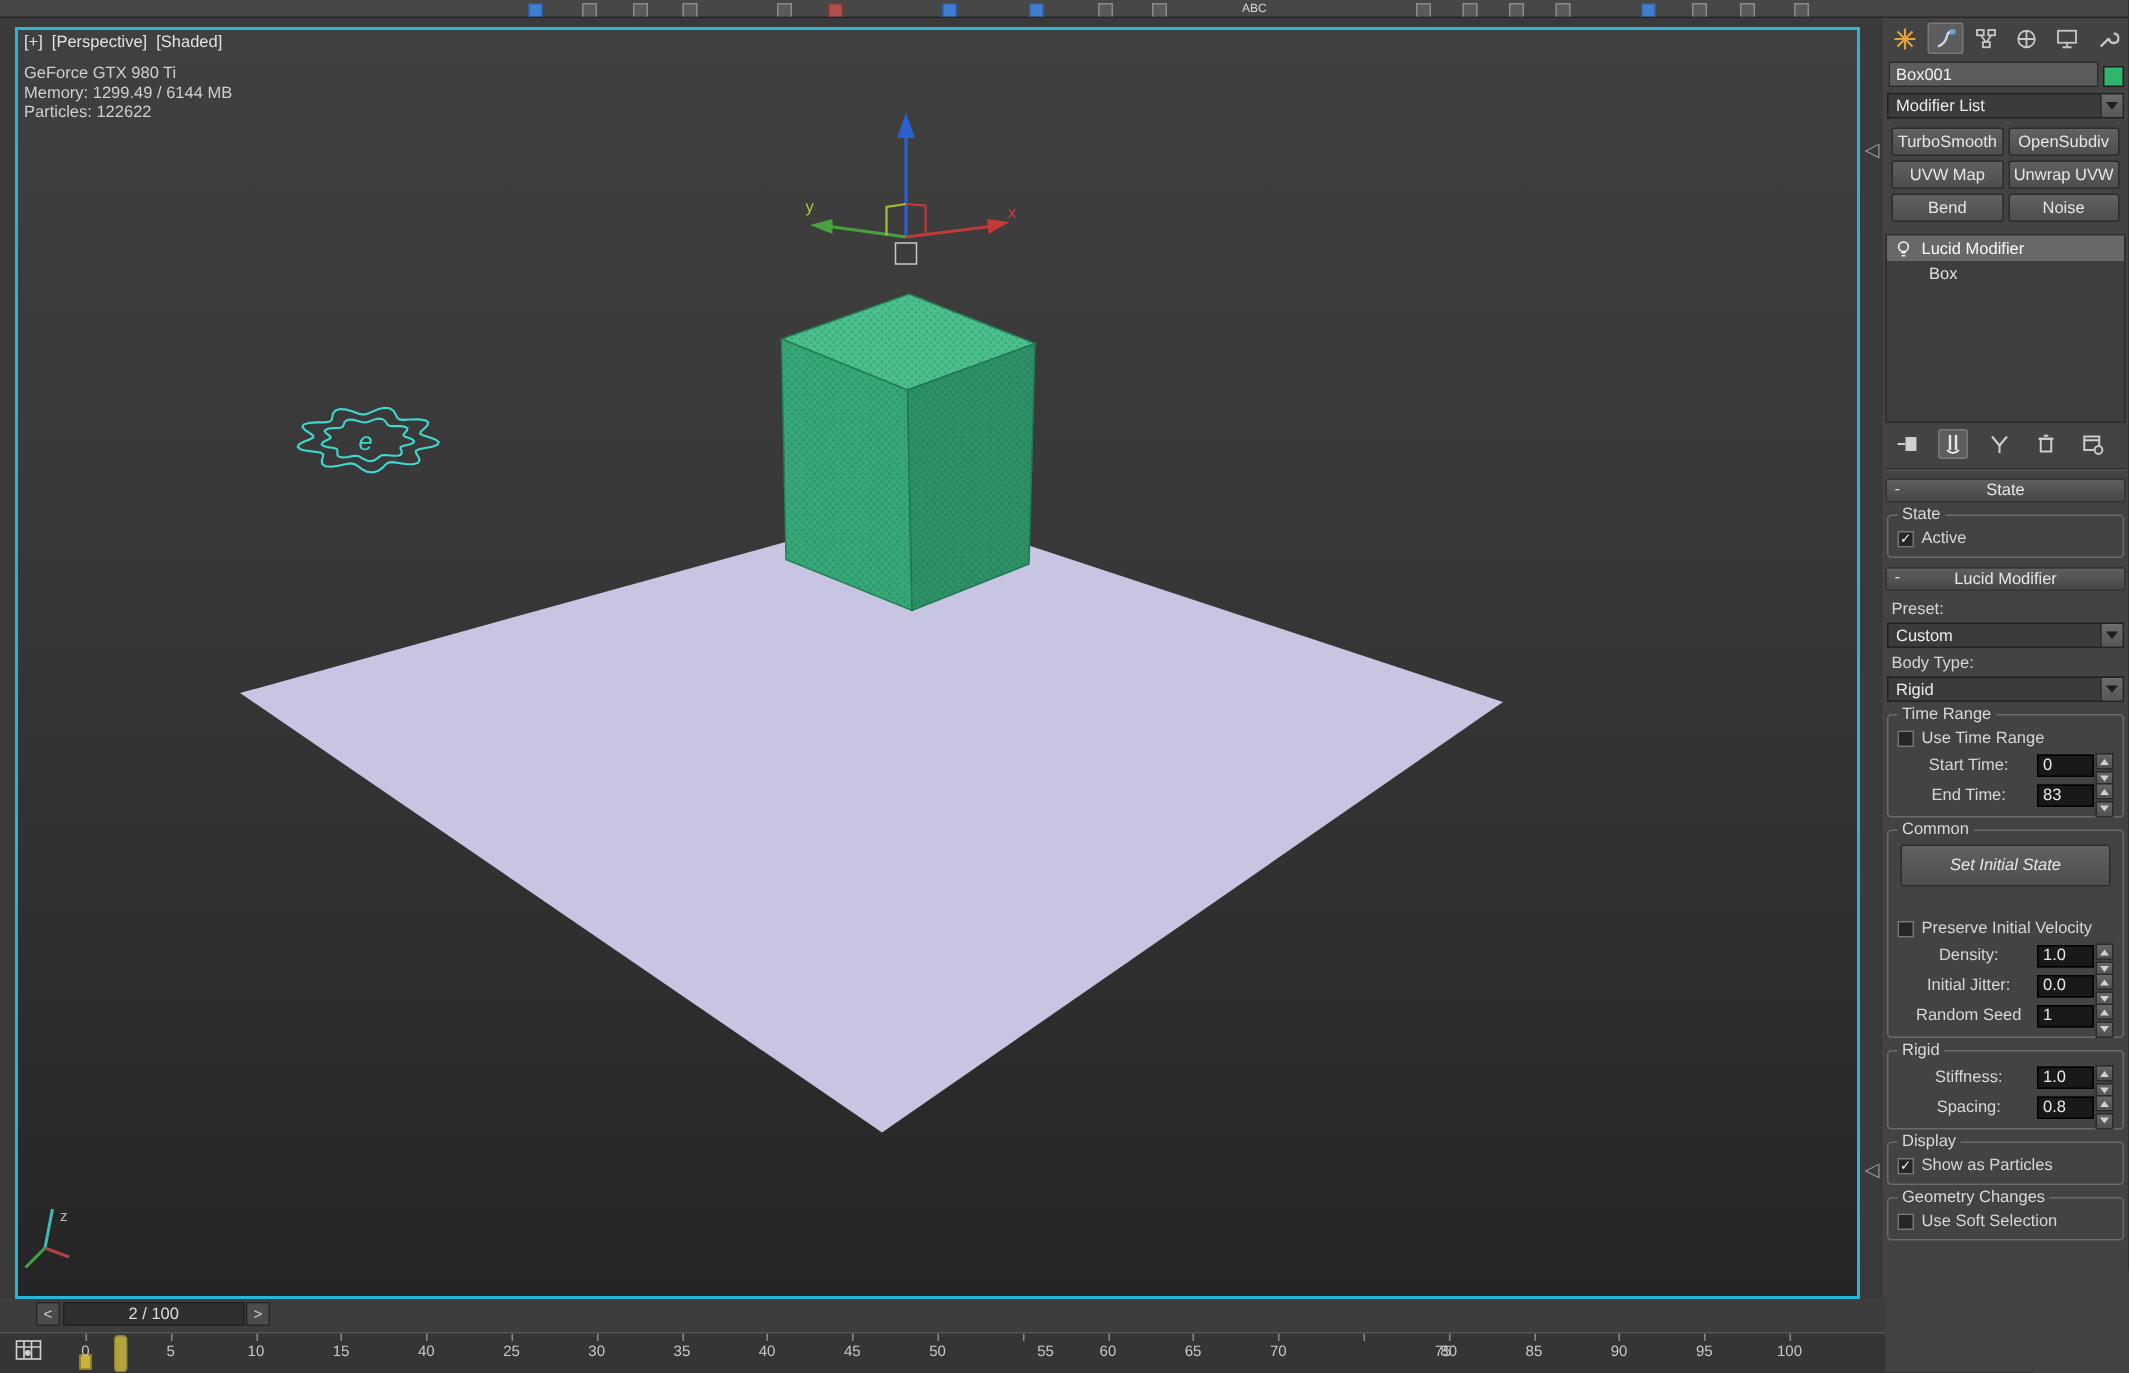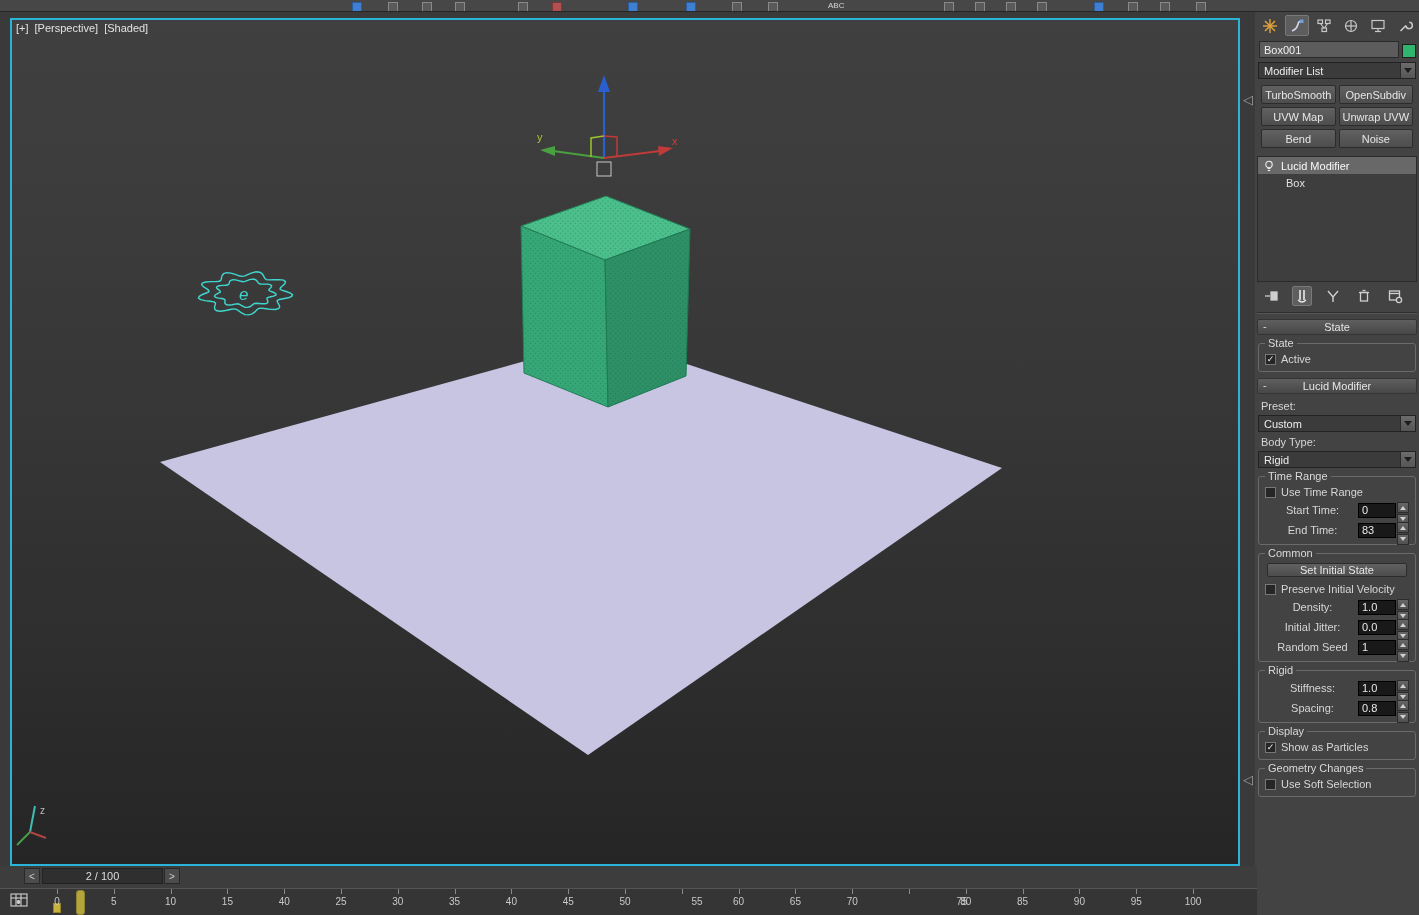--- a/index.html
+++ b/index.html
@@ -72,23 +72,23 @@
   .check-label { color:#d6d6d6; }
   .spin-row { display:flex; align-items:center; padding:2px 4px 2px 6px; }
   .spin-row .spin-label { flex:1; color:#d6d6d6; white-space:nowrap;text-align:center; }
   .spin-field { width:38px; height:15px; background:#191919; border:1px solid #000;
     color:#e8e8e8; font-size:11px; padding:0 3px; font-family:"Liberation Sans",sans-serif; }
   .spinner { width:12px; height:16px; margin-left:1px; display:flex; flex-direction:column; gap:1px; }
   .spinner .up,.spinner .dn { flex:1; background:linear-gradient(#666,#505050); border:1px solid #2c2c2c;
     display:flex; align-items:center; justify-content:center; }
   .spinner .up::after { content:""; border:3px solid transparent; border-bottom:4px solid #d0d0d0; margin-bottom:2px;}
   .spinner .dn::after { content:""; border:3px solid transparent; border-top:4px solid #d0d0d0; margin-top:2px;}
-  .wide-btn { height:14px; margin:2px 6px 4px 6px; background:linear-gradient(#616161,#4d4d4d);
+  .wide-btn { height:28px; margin:2px 6px 20px 6px; background:linear-gradient(#616161,#4d4d4d);
     border:1px solid #2c2c2c; border-radius:2px; color:#e6e6e6; font-size:11px;
-    display:flex; align-items:center; justify-content:center; }
+    display:flex; align-items:center; justify-content:center;font-style:italic; }
   .sub-label { padding:2px 4px 1px 6px; color:#d6d6d6; }
   
   .bottom-strip { position:absolute; left:0; top:866px; width:1257px; height:22px; background:#3d3d3d; }
   .fr-btn { position:absolute; top:2px; width:16px; height:16px; background:#4c4c4c; border:1px solid #282828;
     color:#cccccc; font-size:10px; display:flex; align-items:center; justify-content:center; }
   .fr-field { position:absolute; left:42px; top:2px; width:121px; height:16px; background:#2f2f2f;
     border:1px solid #222; color:#dcdcdc; font-size:11px; display:flex; align-items:center; justify-content:center; }
   .ruler { position:absolute; left:0; top:888px; width:1257px; height:27px; background:#353535;
     border-top:1px solid #555; overflow:hidden; }
   .tick-line { position:absolute; top:0; width:1px; height:5px; background:#8a8a8a; }
@@ -171,20 +171,25 @@
         <line x1="18" y1="812" x2="5" y2="825" stroke="#44a04a" stroke-width="2"></line>
         <line x1="18" y1="812" x2="34" y2="818" stroke="#b04444" stroke-width="2"></line>
         <text x="28" y="794" font-size="10" fill="#bbbbbb">z</text>
       </g>
     </svg>
 
     <div class="vp-header">
       <span>[+]</span>
       <span>[Perspective]</span>
       <span>[Shaded]</span>
+    </div>
+    <div class="vp-stats">
+      <div>GeForce GTX 980 Ti</div>
+      <div>Memory: 1299.49 / 6144 MB</div>
+      <div>Particles: 122622</div>
     </div>
   </div>
 
   <div class="side-arrow" style="left:1243px; top:93px;">◁</div>
   <div class="side-arrow" style="left:1243px; top:773px;">◁</div>
 
   <div class="command-panel">
 
     <div class="tabs-row">
       <span class="tab">

